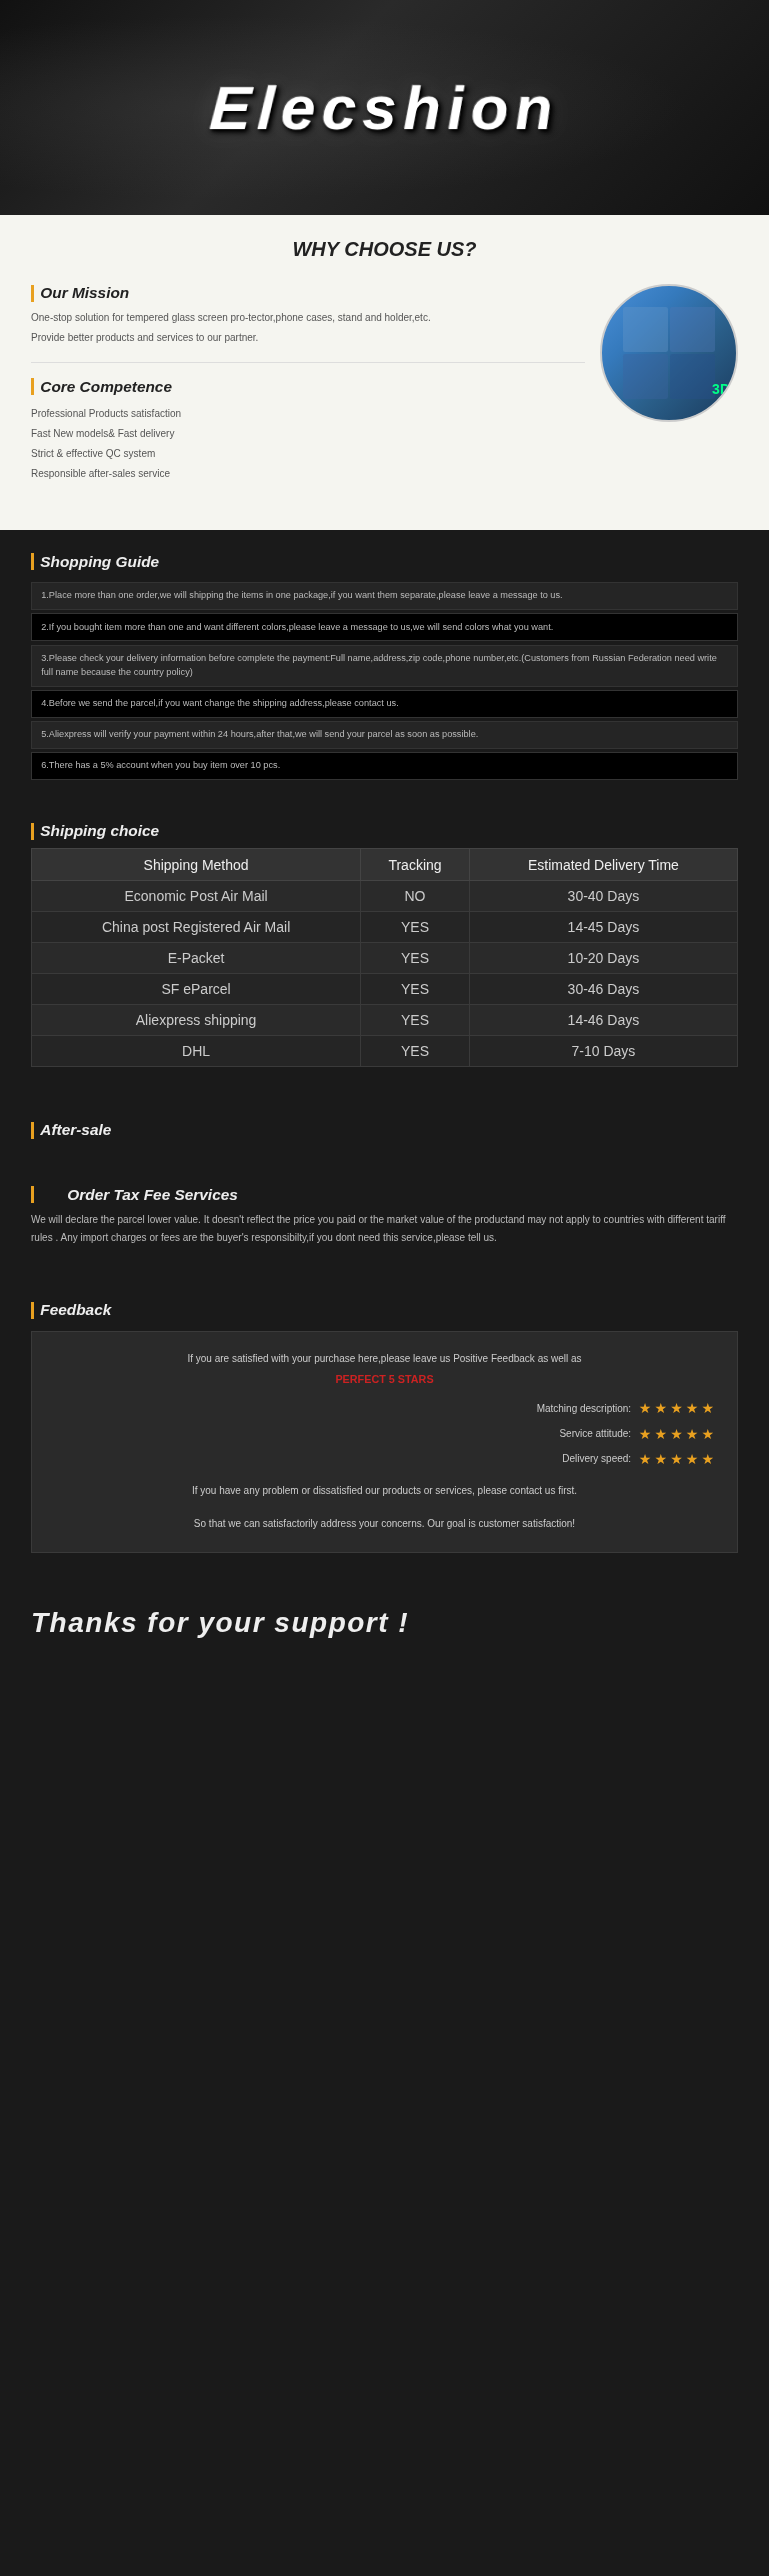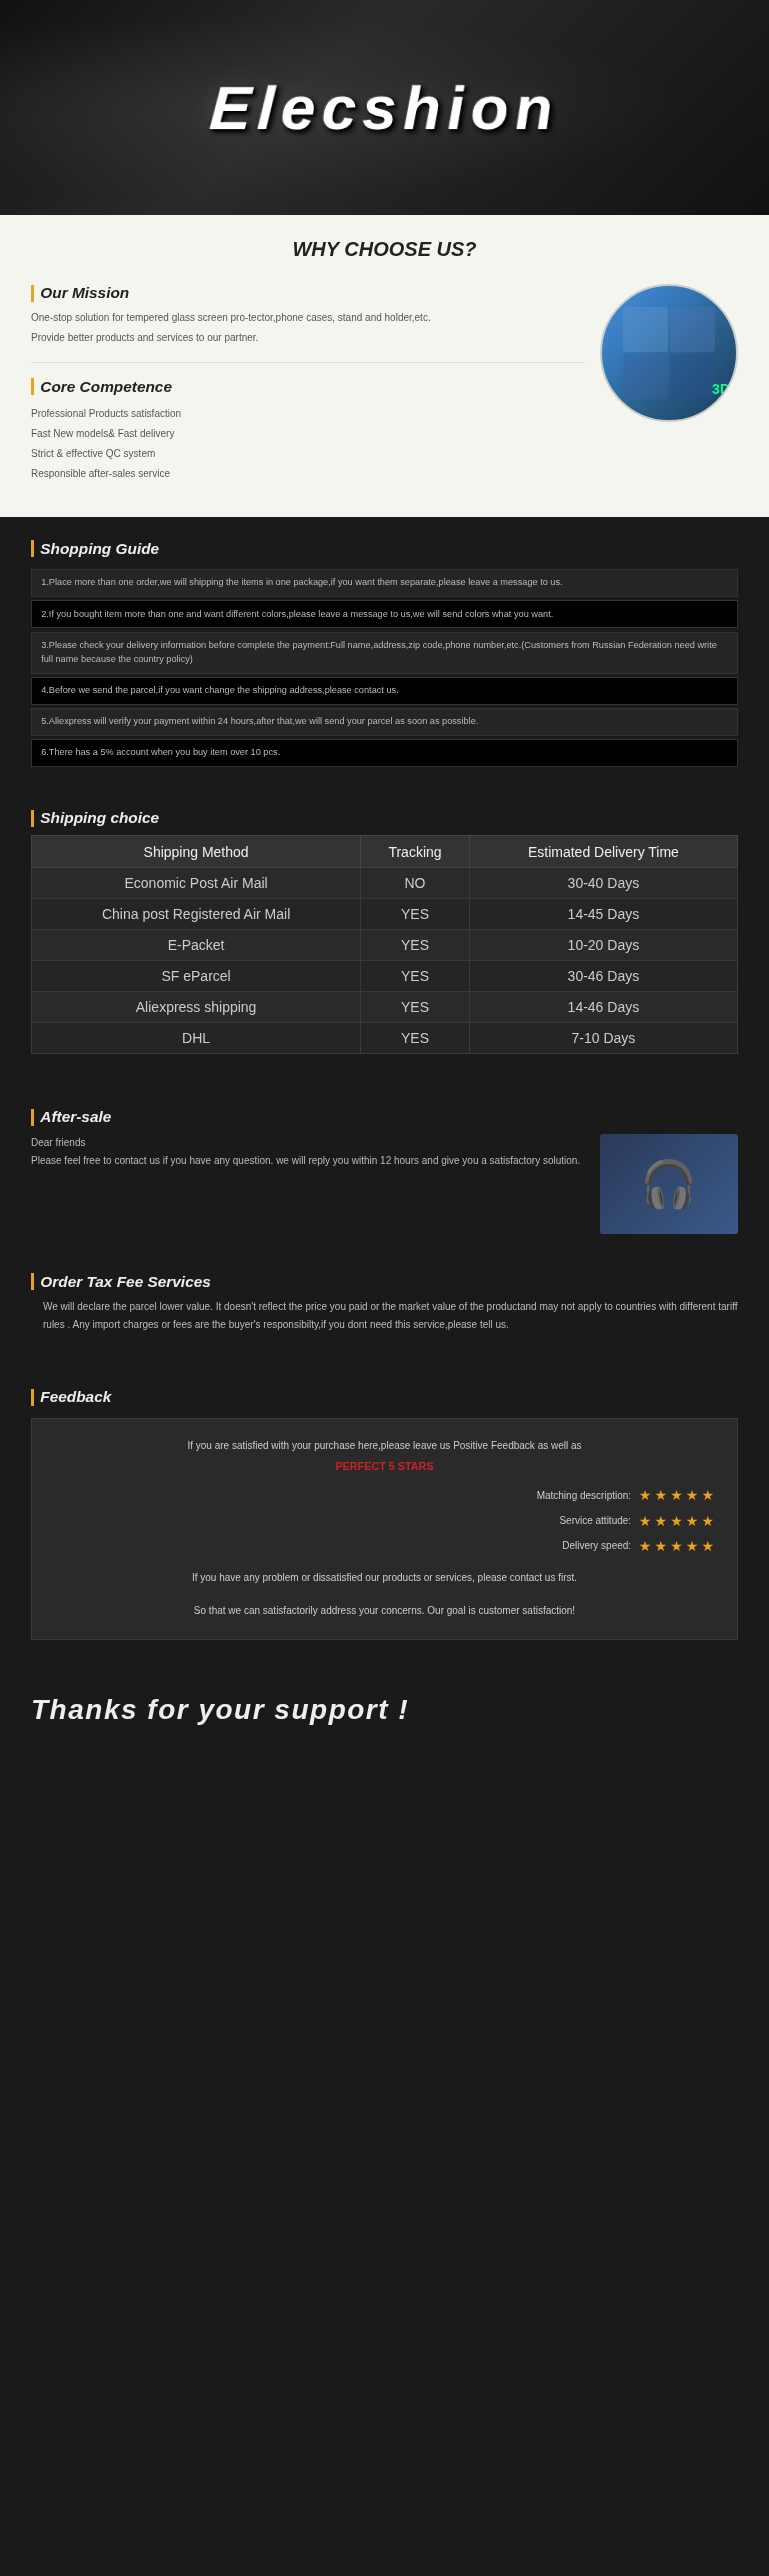--- a/index.html
+++ b/index.html
@@ -38,21 +38,21 @@
     .hero::before {
       content: '';
       position: absolute;
       top: 0; left: 0; right: 0; bottom: 0;
       background: radial-gradient(ellipse at 30% 50%, rgba(80,80,80,0.3) 0%, transparent 60%);
     }
 
     
     .section-why {
       background-color: #f5f5f0;
-      padding: 23px 31px 33px;
+      padding: 23px 31px 46px;
       color: #333;
     }
     .why-title {
       text-align: center;
       font-size: 20px;
       font-weight: bold;
       color: #222;
       margin-bottom: 23px;
       font-style: italic;
     }
@@ -225,27 +225,27 @@
       color: #fff;
     }
 
     
     .section-tax {
       background-color: #1a1a1a;
       padding: 7.7px 31px 31px;
     }
     .section-tax .section-label h2 {
       color: #eee;
+      margin-left: 27px;
     }
     .tax-text {
       font-size: 10px;
       color: #bbb;
       line-height: 1.8;
       margin-top: 7.7px;
-      margin-left: 12px;
     }
 
     
     .section-feedback {
       background-color: #1a1a1a;
       padding: 23px 31px 31px;
     }
     .section-feedback .section-label h2 {
       color: #eee;
     }
@@ -431,29 +431,20 @@
         </tr>
       </tbody>
   </table>
 </div>
 
 <div class="section-aftersale">
   <div class="section-label">
     <div class="section-label-bar"></div>
     <h2>After-sale</h2>
   </div>
-  <div class="aftersale-content">
-    <div class="aftersale-text">
-      <p>Dear friends</p>
-      <p>Please feel free to contact us if you have any question. we will reply you within 12 hours and give you a satisfactory solution.</p>
-    </div>
-    <div class="aftersale-image">
-      <span class="headset-icon">🎧</span>
-    </div>
-  </div>
 </div>
 
 <div class="section-tax">
   <div class="section-label">
     <div class="section-label-bar"></div>
     <h2>Order Tax Fee Services</h2>
   </div>
   <p class="tax-text">We will declare the parcel lower value. It doesn't reflect the price you paid or the market value of the productand may not apply to countries with different tariff rules . Any import charges or fees are the buyer's responsibilty,if you dont need this service,please tell us.</p>
 </div>
 

